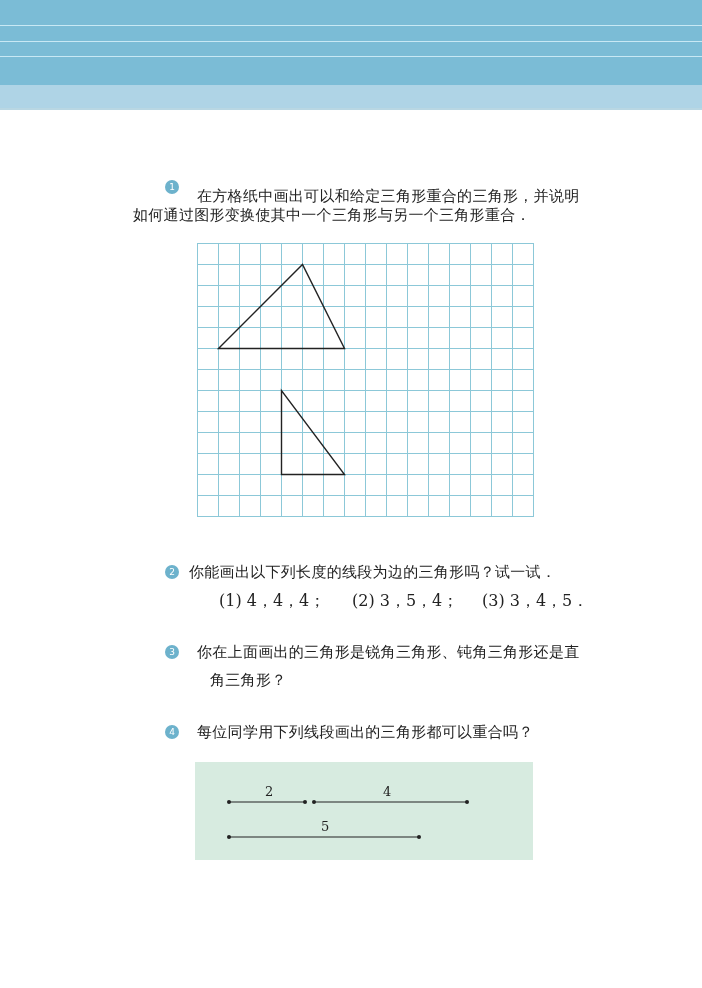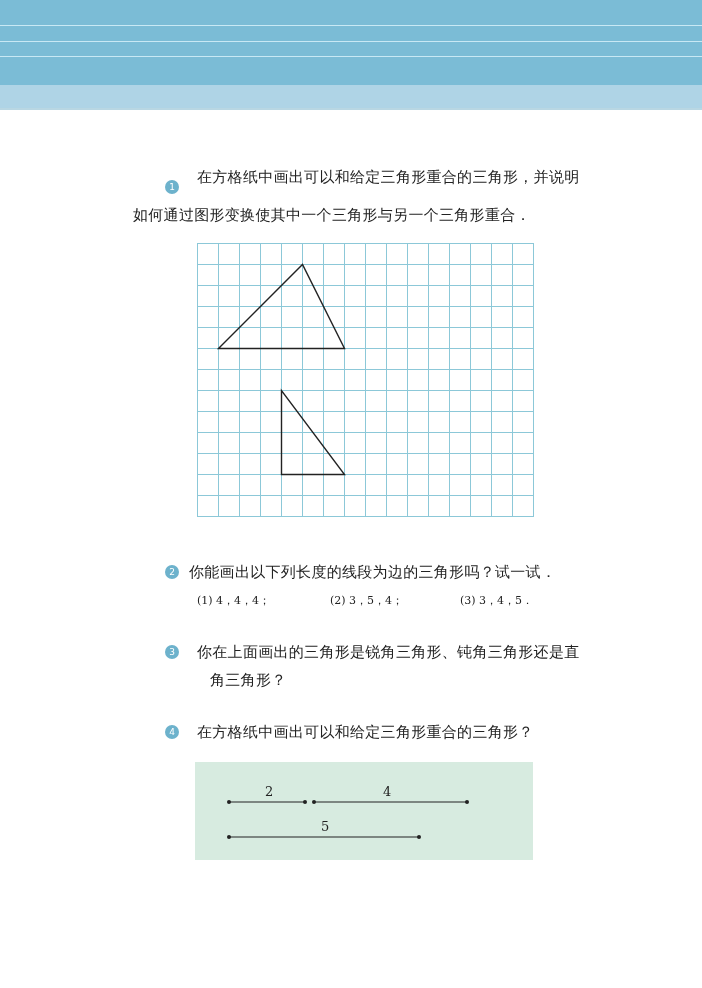--- a/index.html
+++ b/index.html
@@ -3,37 +3,37 @@
 <meta charset="utf-8">
 <style>
   html,body{margin:0;padding:0;}
   body{width:702px;height:988px;background:#ffffff;position:relative;overflow:hidden;font-family:"DejaVu Serif","Liberation Serif",serif;color:#222;}
   .hdr-dark{position:absolute;left:0;top:0;width:702px;height:85px;background:#7bbcd6;}
   .hdr-line{position:absolute;left:0;width:702px;height:1px;background:#c8e8f4;}
   .hdr-light{position:absolute;left:0;top:85px;width:702px;height:25px;background:#afd4e6;}
   .hdr-edge{position:absolute;left:0;top:108px;width:702px;height:2px;background:#b9d7e3;}
   .badge{position:absolute;width:14px;height:14px;border-radius:50%;background:#6db2cc;color:#fff;font-family:"DejaVu Sans",sans-serif;font-size:9px;line-height:14px;text-align:center;}
   .line{position:absolute;font-size:15px;line-height:20px;white-space:nowrap;letter-spacing:0.3px;}
-  .sub{position:absolute;font-size:11px;line-height:18px;white-space:nowrap;}
+  .sub{position:absolute;font-size:16px;line-height:18px;white-space:nowrap;margin-left:22px;}
   .grid{position:absolute;left:197px;top:243px;}
   .seg-box{position:absolute;left:195px;top:762px;width:338px;height:98px;background:#d7ebe0;}
   .seg-label{position:absolute;font-size:13px;line-height:14px;}
 </style>
 </head>
 <body>
 
 <div class="hdr-dark"></div>
 <div class="hdr-line" style="top:25px"></div>
 <div class="hdr-line" style="top:41px"></div>
 <div class="hdr-line" style="top:56px"></div>
 <div class="hdr-light"></div>
 <div class="hdr-edge"></div>
 
 <div class="badge" style="left:165px;top:180px">1</div>
-<div class="line" style="left:197px;top:167px">在方格纸中画出可以和给定三角形重合的三角形，并说明</div>
+<div class="line" style="left:197px;top:186px">在方格纸中画出可以和给定三角形重合的三角形，并说明</div>
 <div class="line" style="left:133px;top:205px">如何通过图形变换使其中一个三角形与另一个三角形重合．</div>
 
 <svg class="grid" width="338" height="275" viewBox="0 0 338 275">
   <g id="gridlines" stroke="#8cc8d8" stroke-width="1">
       <line x1="0.5" x2="0.5" y1="0" y2="274"></line>
       <line x1="21.5" x2="21.5" y1="0" y2="274"></line>
       <line x1="42.5" x2="42.5" y1="0" y2="274"></line>
       <line x1="63.5" x2="63.5" y1="0" y2="274"></line>
       <line x1="84.5" x2="84.5" y1="0" y2="274"></line>
       <line x1="105.5" x2="105.5" y1="0" y2="274"></line>
@@ -71,21 +71,21 @@
 <div class="line" style="left:189px;top:562px">你能画出以下列长度的线段为边的三角形吗？试一试．</div>
 <div class="sub" style="left:197px;top:592px">(1) 4，4，4；</div>
 <div class="sub" style="left:330px;top:592px">(2) 3，5，4；</div>
 <div class="sub" style="left:460px;top:592px">(3) 3，4，5．</div>
 
 <div class="badge" style="left:165px;top:645px">3</div>
 <div class="line" style="left:197px;top:642px">你在上面画出的三角形是锐角三角形、钝角三角形还是直</div>
 <div class="line" style="left:210px;top:670px">角三角形？</div>
 
 <div class="badge" style="left:165px;top:725px">4</div>
-<div class="line" style="left:197px;top:722px">在方格纸中画出可以和给定三角形重合的三角形？</div>
+<div class="line" style="left:197px;top:722px">每位同学用下列线段画出的三角形都可以重合吗？</div>
 
 <div class="seg-box">
   <svg width="338" height="98" viewBox="0 0 338 98" style="position:absolute;left:0;top:0">
     <g stroke="#222" stroke-width="1.2">
       <line x1="34" y1="40" x2="110" y2="40"></line>
       <line x1="119" y1="40" x2="272" y2="40"></line>
       <line x1="34" y1="75" x2="224" y2="75"></line>
     </g>
     <g fill="#222">
       <circle cx="34" cy="40" r="2"></circle>

